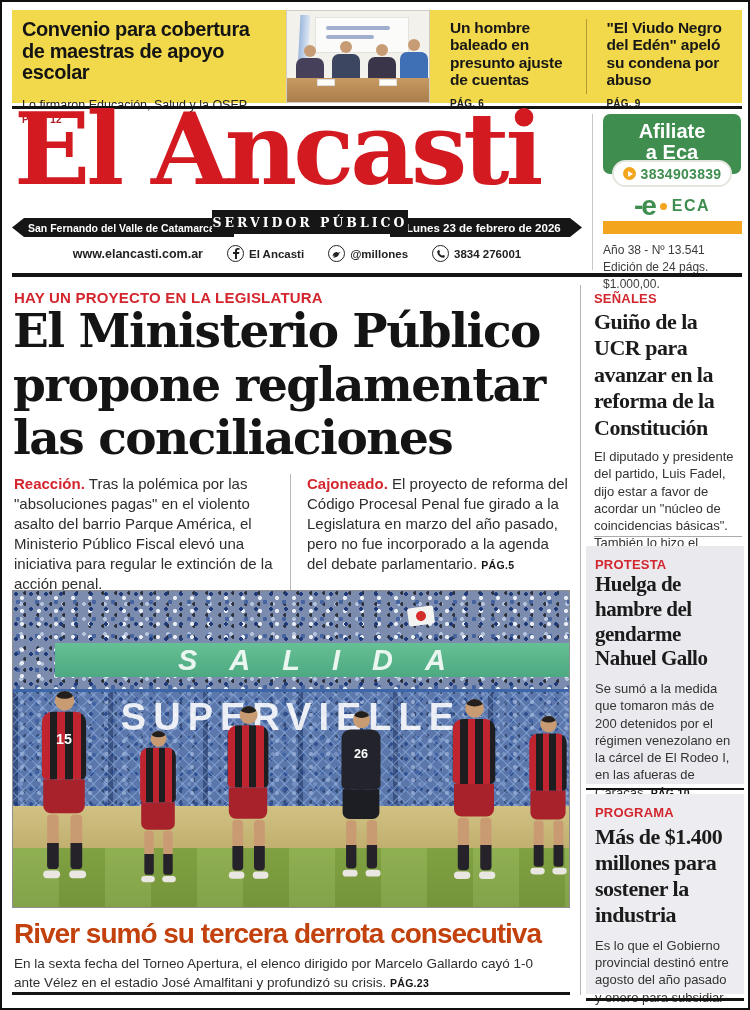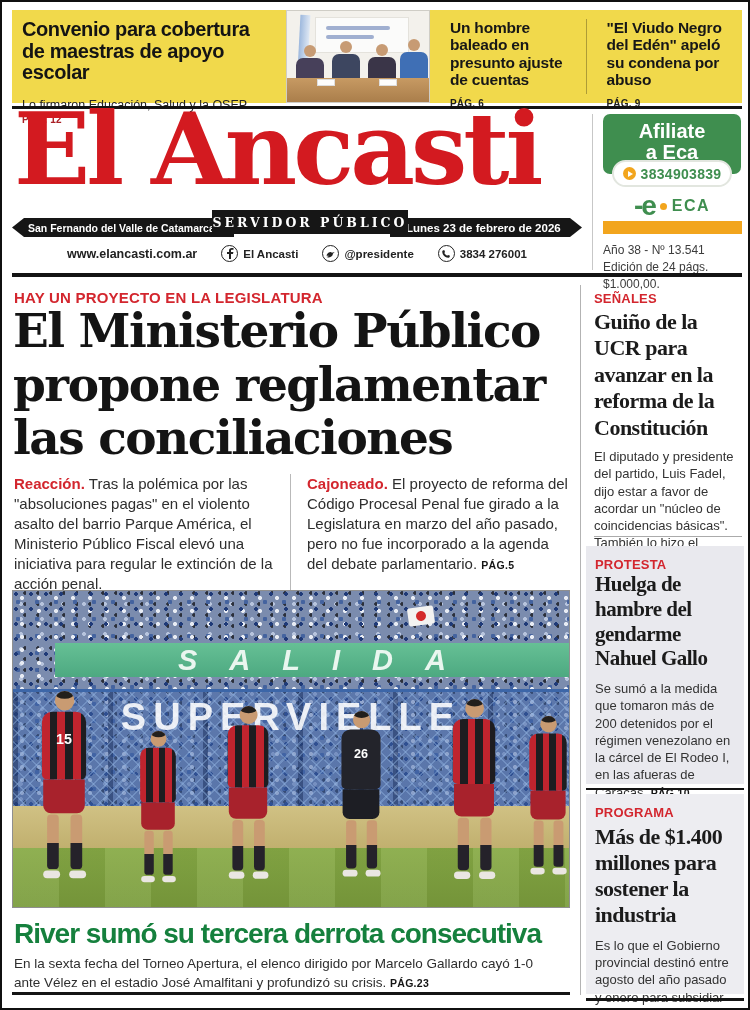--- a/index.html
+++ b/index.html
@@ -125,21 +125,21 @@
   .player .pt .num { display:inline-block; margin-top:15px; color:#fff; font-weight:bold; font-size:11px; }
   .player .psh { width:32px; height:26px; margin:0 auto; background:#a8222c; border-radius:0 0 6px 6px; }
   .player .plegs { display:flex; justify-content:center; gap:9px; margin-top:1px; }
   .player .plegs i { width:9px; height:42px; background:linear-gradient(#c99b72 52%, #25222a 52%); border-radius:3px; }
   .player .pboots { display:flex; justify-content:center; gap:7px; margin-top:1px; }
   .player .pboots i { width:13px; height:6px; background:#eae6e2; border-radius:3px; }
   .player.dark .pt { background:#23242b; }
   .player.dark .psh { background:#1d1e24; }
 
   
-  .river-headline { left:12px; top:916px; font-weight:bold; font-size:28px; letter-spacing:-1px; color:#15803d; white-space:nowrap; }
+  .river-headline { left:12px; top:916px; font-weight:bold; font-size:28px; letter-spacing:-1px; color:#c2410c; white-space:nowrap; }
   .river-body { left:12px; top:952px; width:548px; font-size:13.5px; line-height:1.42; color:#2e2e2e; }
   .rule-left-bottom { left:10px; top:990px; width:558px; height:3px; background:#141414; }
 
   
   .sb-kicker { font-weight:bold; font-size:13px; color:#d3262e; letter-spacing:.2px; }
   .sb-headline { font-family:Liberation Serif, serif; font-weight:bold; color:#1b1b1b; letter-spacing:-0.5px; }
   .sb-body { font-size:13px; line-height:1.33; color:#333; }
   .sb1-kicker { left:592px; top:289px; }
   .sb1-headline { left:592px; top:307px; width:150px; font-size:22px; line-height:1.2; }
   .sb1-body { left:592px; top:446px; width:148px; }
@@ -223,21 +223,21 @@
           </svg>
       </span>
       <span>El Ancasti</span>
     </span>
     <span class="cb-item">
       <span class="cb-icon">
         <svg width="11" height="10" viewBox="0 0 16 14">
             <path d="M2,9 C4,4 9,3 10,5 L14,4 L11.5,6.5 C11.5,10.5 6.5,13 2,11.5 C4,11 5,10.5 5.5,9.5 C3.5,9.5 2.5,9 2,9 Z" fill="#222"></path>
           </svg>
       </span>
-      <span>@presidente</span>
+      <span>@millones</span>
     </span>
     <span class="cb-item">
       <span class="cb-icon">
         <svg width="10" height="10" viewBox="0 0 16 16">
             <path d="M4,2 C3,2 2,3 2,4 C2,9.5 6.5,14 12,14 C13,14 14,13 14,12 L14,10.5 L11,9.5 L10,10.8 C8,10 6,8 5.2,6 L6.5,5 L5.5,2 Z" fill="#222"></path>
           </svg>
       </span>
       <span>3834 276001</span>
     </span>
   </div>

